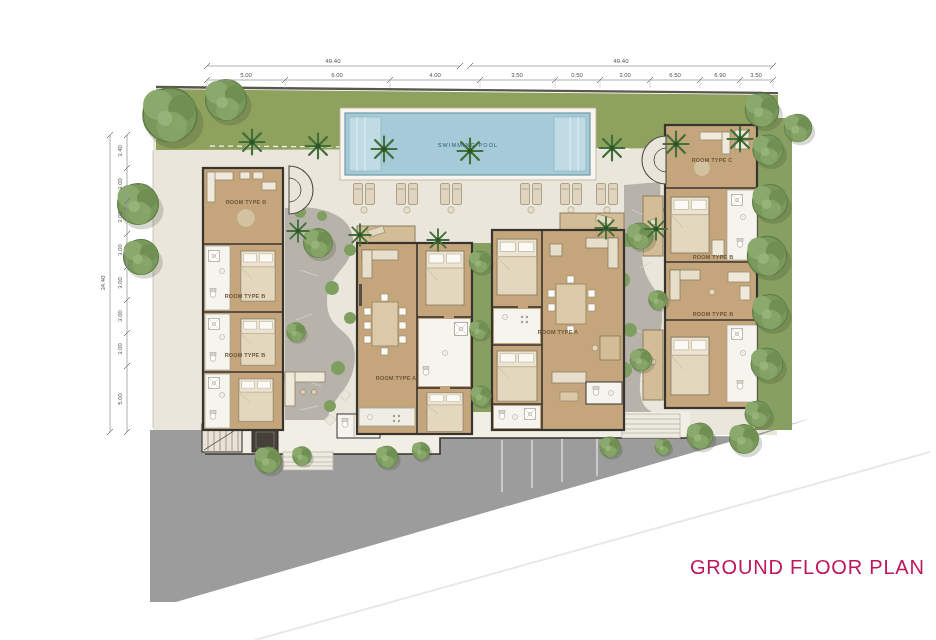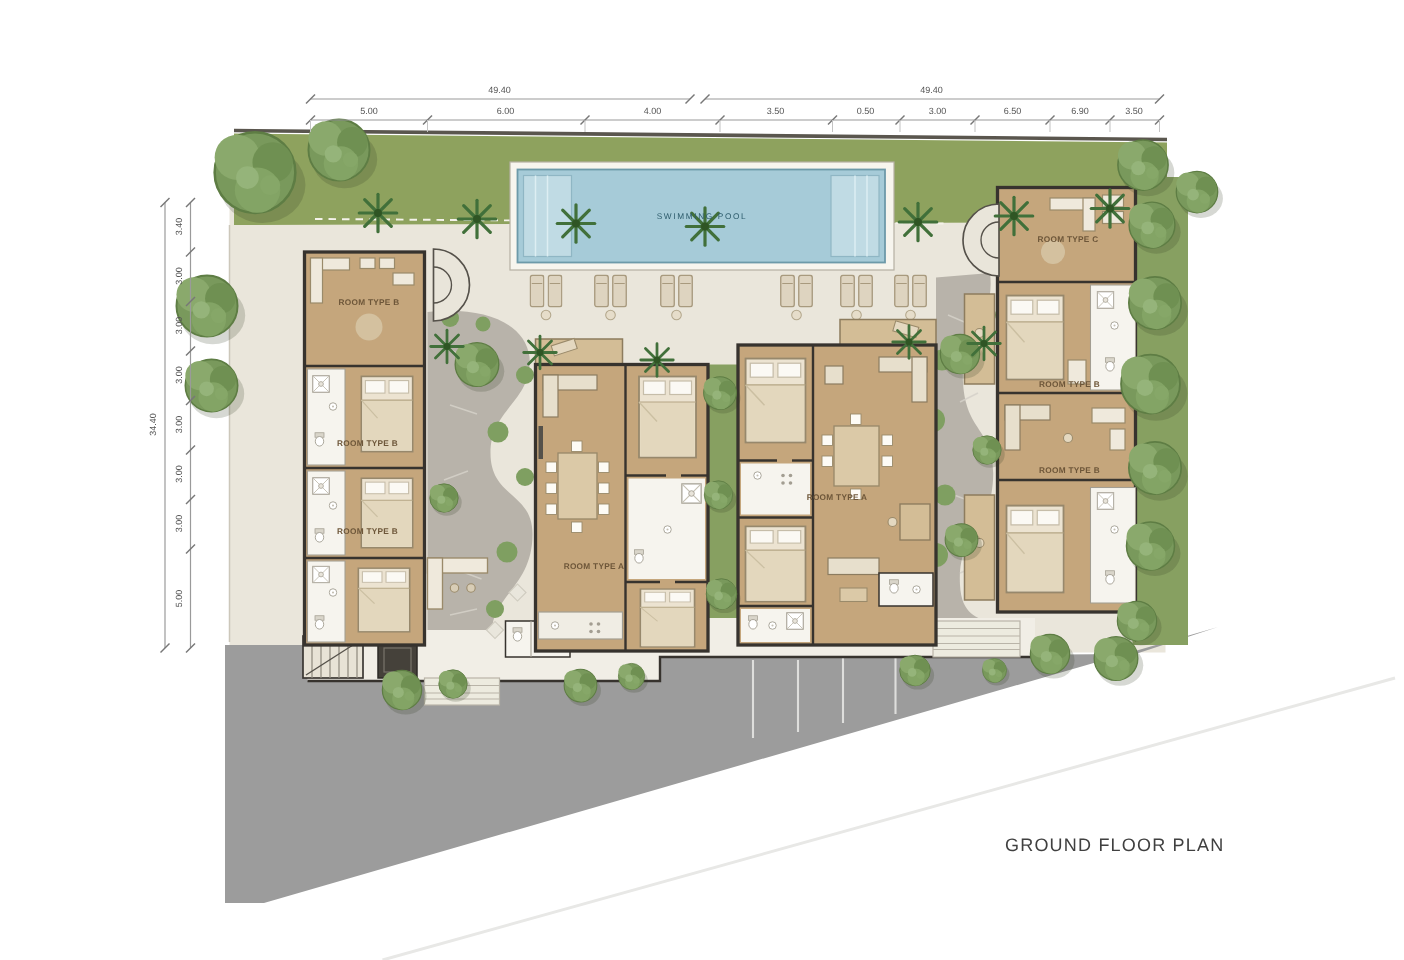--- a/index.html
+++ b/index.html
@@ -4,21 +4,21 @@
 <style>
   html,body{margin:0;padding:0;background:#ffffff;}
   .stage{position:relative;width:936px;height:640px;background:#ffffff;overflow:hidden;
          font-family:"Liberation Sans",sans-serif;}
   .stage svg{position:absolute;left:0;top:0;}
   .lbl{position:absolute;color:#4a4a4a;white-space:nowrap;}
   .dim{font-size:6px;transform:translate(-50%,-100%);color:#555;}
   .vdim{font-size:6px;transform:translate(-50%,-50%) rotate(-90deg);color:#555;}
   .room{font-size:5.5px;font-weight:bold;color:#6d5639;transform:translate(-50%,-50%);letter-spacing:.2px;}
   .pool-lbl{font-size:5.5px;color:#2e5d6d;letter-spacing:1.1px;transform:translate(-50%,-50%);}
-  .title{font-size:12px;color:#404040;letter-spacing:.8px;}
+  .title{font-size:20px;color:#be185d;letter-spacing:.8px;margin-left:20px;}
 </style>
 </head>
 <body>
 
 <div class="stage">
 <svg width="936" height="640" viewBox="0 0 936 640">
   <defs>
     <symbol id="tree" viewBox="-22 -22 44 44">
       <ellipse cx="3" cy="5" rx="17" ry="15" fill="rgba(50,60,35,0.20)"></ellipse>
       <circle cx="0" cy="0" r="16" fill="#79995c" stroke="#5e7d44" stroke-width="1"></circle>

